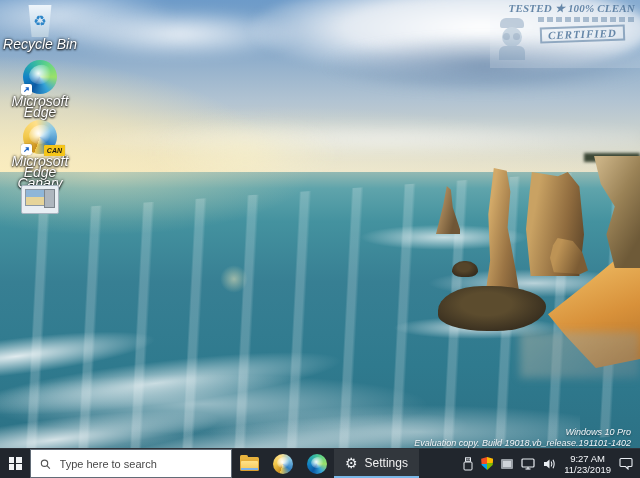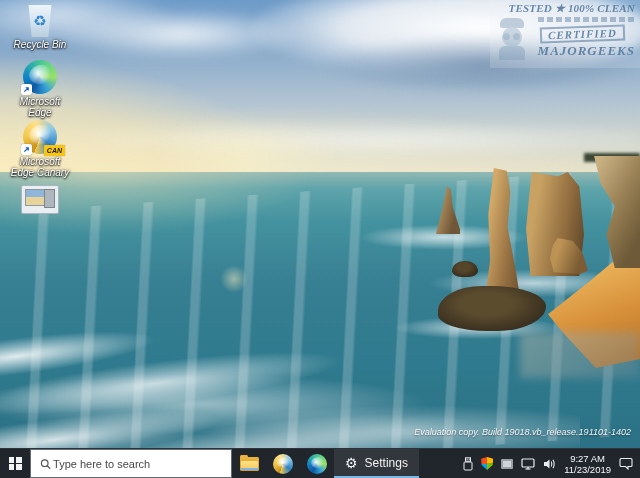--- a/index.html
+++ b/index.html
@@ -93,21 +93,21 @@
   .mascot .eye{position:absolute;top:15px;width:7px;height:7px;border-radius:50%;background:#4f7398;}
   .mascot .eye.l{left:6px;}.mascot .eye.r{left:16px;}
   .mascot .body{position:absolute;left:2px;top:28px;width:26px;height:14px;border-radius:6px 6px 0 0;background:#7c9ab7;}
 
   
   .desktop-icon{position:absolute;width:76px;display:flex;flex-direction:column;align-items:center;gap:2px;cursor:default;}
   .di-recycle{left:2px;top:5px;}
   .di-edge{left:2px;top:60px;}
   .di-canary{left:2px;top:120px;}
   .di-theme{left:2px;top:185px;}
-  .icon-label{width:76px;font-size:10px;line-height:11px;color:#fff;text-align:center;white-space:pre-line;
+  .icon-label{width:76px;font-size:14px;line-height:11px;color:#fff;text-align:center;white-space:pre-line;
     text-shadow:0 1px 2px #000,0 0 3px rgba(0,0,0,.9);}
   .icon-art{position:relative;}
   .bin{width:26px;height:32px;clip-path:polygon(6% 0,94% 0,82% 100%,18% 100%);
     background:linear-gradient(180deg,#eef5fb 0%,#cfe0ee 60%,#b9cede 100%);
     display:flex;align-items:center;justify-content:center;}
   .bin .recycle-glyph{font-family:"DejaVu Sans",sans-serif;font-size:15px;color:#2e86c8;line-height:1;}
   .edge-ball{width:34px;height:34px;border-radius:50%;position:relative;
     background:conic-gradient(from 210deg,#0c59a4,#1283c6,#2fb3a7,#61d486,#9be069,#35a3d8,#0c59a4);}
   .edge-ball::after{content:"";position:absolute;left:6px;top:5px;width:23px;height:19px;border-radius:50%;
     transform:rotate(-14deg);
@@ -126,21 +126,21 @@
   .sysinfo{position:absolute;right:9px;top:427px;text-align:right;color:#f2f6fa;font-size:9px;line-height:10.5px;
     text-shadow:0 1px 2px rgba(0,0,0,.45);}
 
   
   .taskbar{position:absolute;left:0;bottom:0;width:640px;height:30px;background:#21262d;display:flex;
     align-items:stretch;border-top:1px solid rgba(255,255,255,.06);box-sizing:border-box;}
   .start-btn{width:30px;display:flex;align-items:center;justify-content:center;}
   .winlogo{width:13px;height:13px;display:grid;grid-template-columns:1fr 1fr;grid-template-rows:1fr 1fr;gap:1.5px;}
   .winlogo span{background:#f2f4f6;}
   .search-box{width:202px;background:#fff;border:1px solid #626c77;box-sizing:border-box;display:flex;
-    align-items:center;padding:0 9px;}
+    align-items:center;gap:7px;padding:0 9px;}
   .search-box input{border:none;outline:none;background:transparent;font-size:11px;width:100%;
     font-family:"Liberation Sans",sans-serif;color:#333;}
   .search-box input::placeholder{color:#484848;opacity:1;}
   .tb-btn{width:34px;display:flex;align-items:center;justify-content:center;position:relative;}
   .tb-ball{width:20px;height:20px;}
   .tb-ball::after{left:4px;top:3px;width:13px;height:11px;}
   .settings-btn{display:flex;align-items:center;gap:7px;padding:0 11px;background:rgba(255,255,255,.08);
     border-bottom:2px solid #7ab8e8;box-sizing:border-box;}
   .gear{font-family:"DejaVu Sans",sans-serif;font-size:14px;color:#eef1f4;line-height:1;}
   .settings-text{font-size:12px;color:#f2f2f2;}
@@ -194,21 +194,20 @@
       <div class="mascot">
         <div class="hat"></div>
           <div class="head"></div>
         <div class="eye l"></div>
           <div class="eye r"></div>
           <div class="body"></div>
       </div>
       <div class="wm-line1">TESTED ★ 100% CLEAN</div>
       <div class="wm-tex"></div>
       <div><span class="wm-stamp">CERTIFIED</span></div>
-      <div class="wm-brand">MAJORGEEKS</div>
     </div>
 
     <div class="desktop-icon di-recycle">
       <div class="icon-art bin">
         <span class="recycle-glyph">♻</span>
       </div>
       <div class="icon-label">Recycle Bin</div>
     </div>
 
     <div class="desktop-icon di-edge">
@@ -239,20 +238,21 @@
     </div>
 
     <div class="desktop-icon di-theme">
       <div class="icon-art theme-ic">
         <div class="theme-thumb"></div>
         <div class="theme-mon"></div>
       </div>
     </div>
 
     <div class="sysinfo">
+      <div>Windows 10 Pro</div>
       <div>Evaluation copy. Build 19018.vb_release.191101-1402</div>
     </div>
   </div>
 
   <div class="taskbar">
     <div class="start-btn">
       <div class="winlogo">
           <span></span>
           <span></span>
           <span></span>

